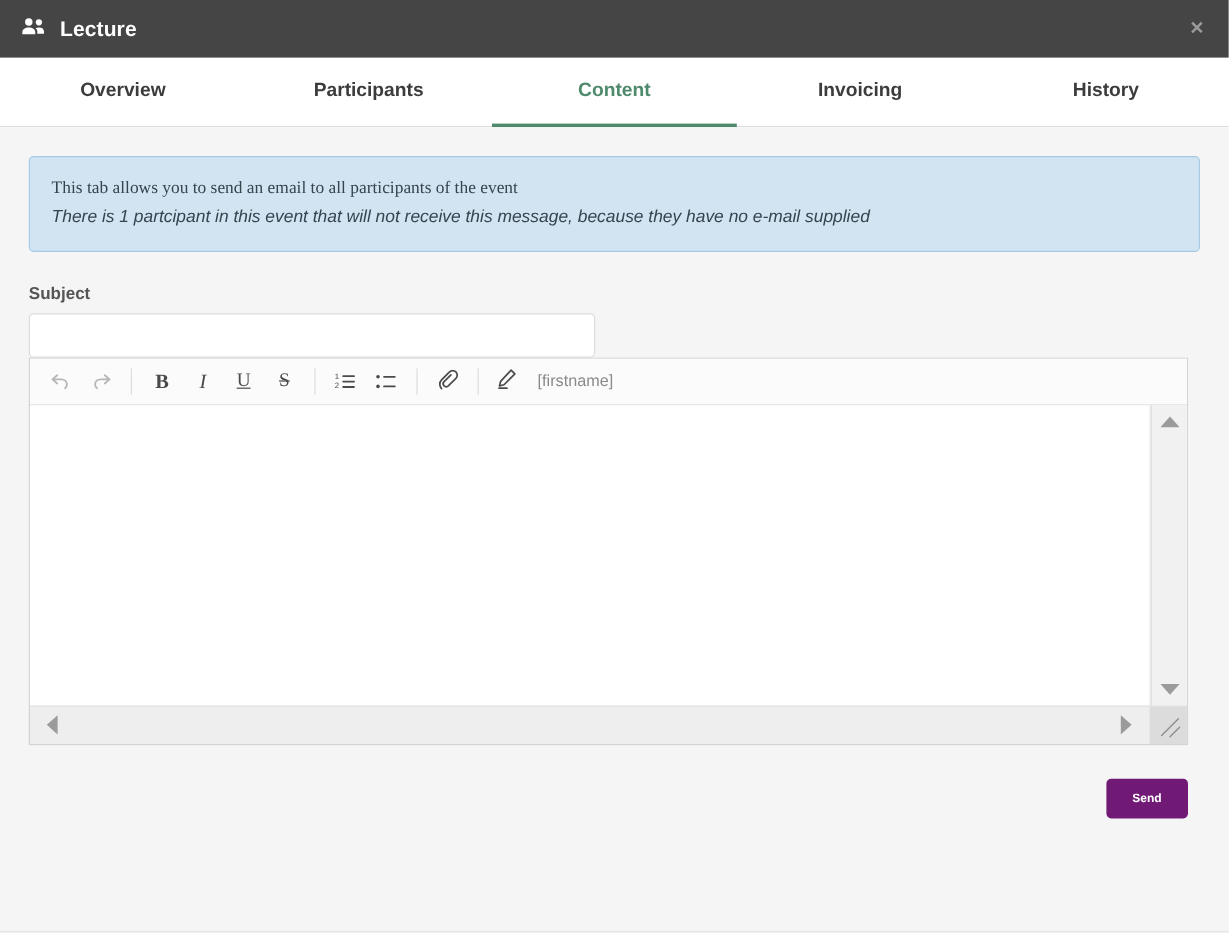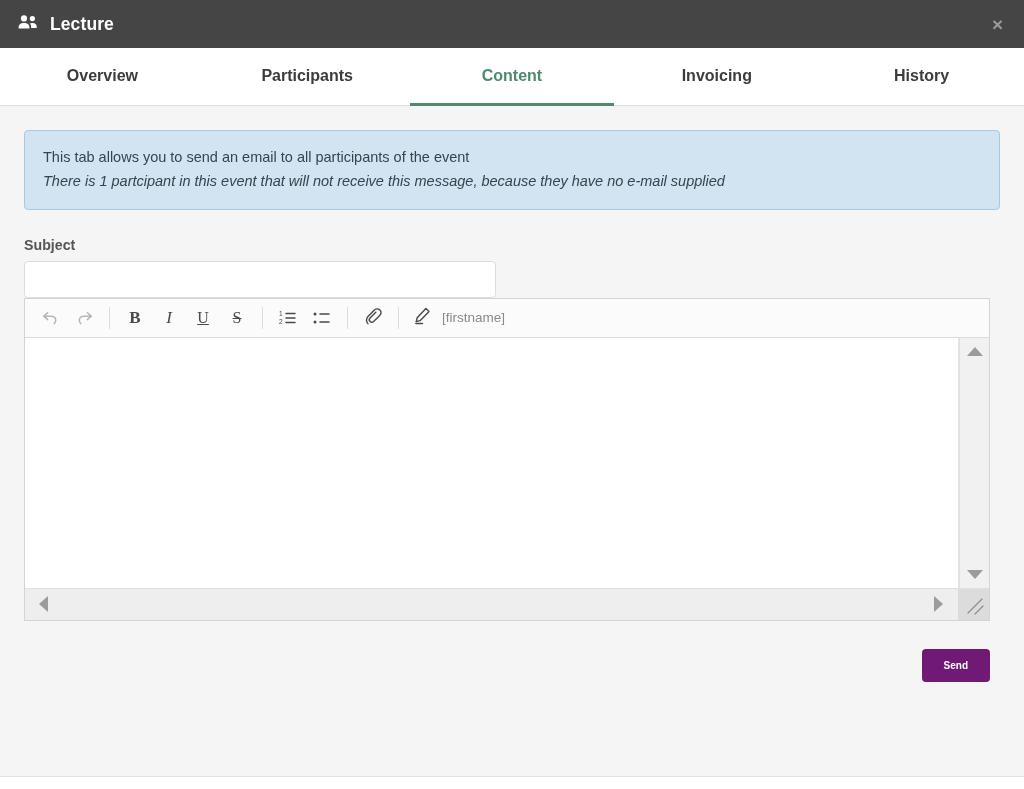--- a/index.html
+++ b/index.html
@@ -88,20 +88,21 @@
   .alert-info {
     background: #d2e4f1;
     border: 1px solid #a6cae5;
     border-radius: 4px;
     padding: 15px 18px 16px 18px;
     color: #35454f;
   }
   .alert-line1 {
     font-size: 14.5px;
     line-height: 1.55;
+    font-family: Liberation Serif, serif;
   }
   .alert-line2 {
     font-size: 14.5px;
     font-style: italic;
     line-height: 1.55;
     margin-top: 2px;
   }
 
   .field-label {
     font-size: 14.2px;
@@ -152,21 +153,21 @@
   .tb-sep {
     width: 1px;
     height: 22px;
     background: #dddddd;
     margin: 0 8px;
   }
   .tb-btn-text {
     height: 30px;
     display: flex;
     align-items: center;
-    gap: 10px;
+    gap: 16px;
     cursor: pointer;
     padding: 0 6px;
     color: #4a4a4a;
   }
   .tb-token {
     font-size: 13.5px;
     color: #8a8a8a;
   }
   .tb-label-bold { font-size: 17px; font-weight: bold; font-family: "Liberation Serif", serif; }
   .tb-label-italic { font-size: 17px; font-style: italic; font-family: "Liberation Serif", serif; }

